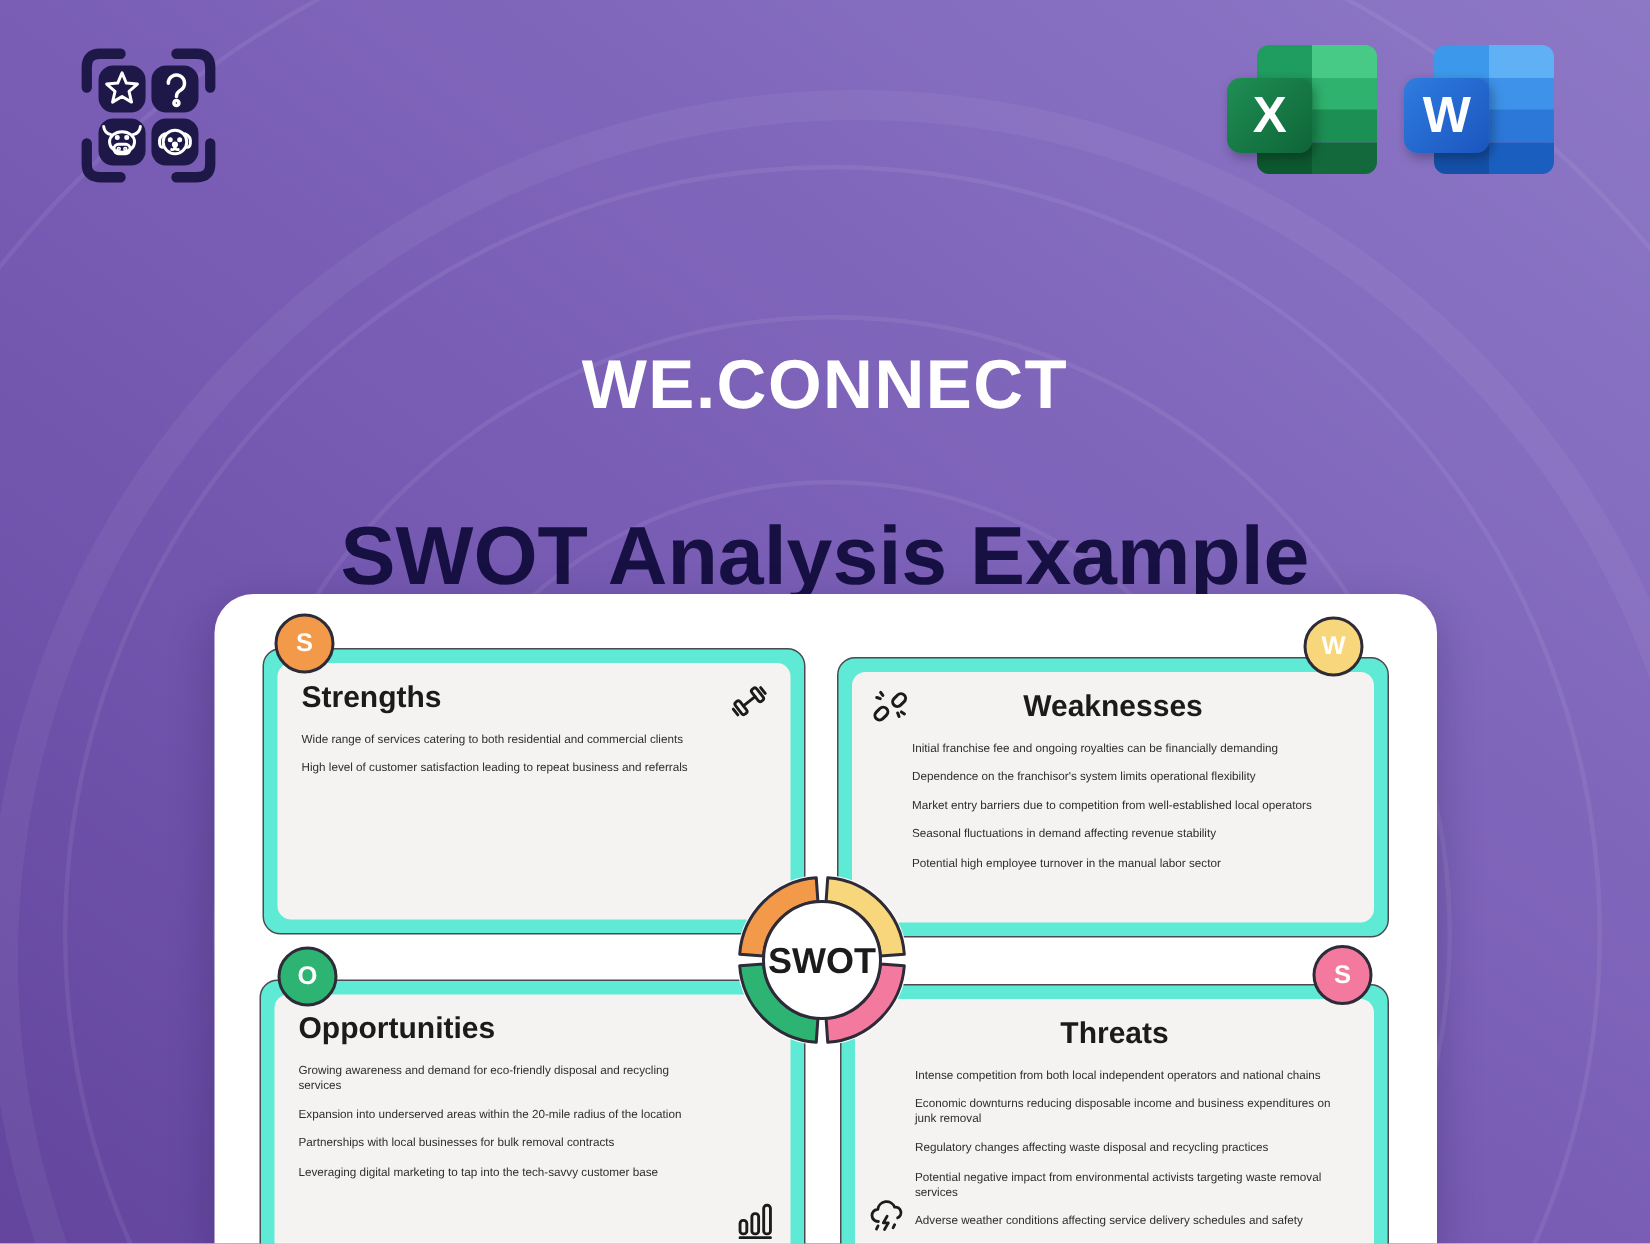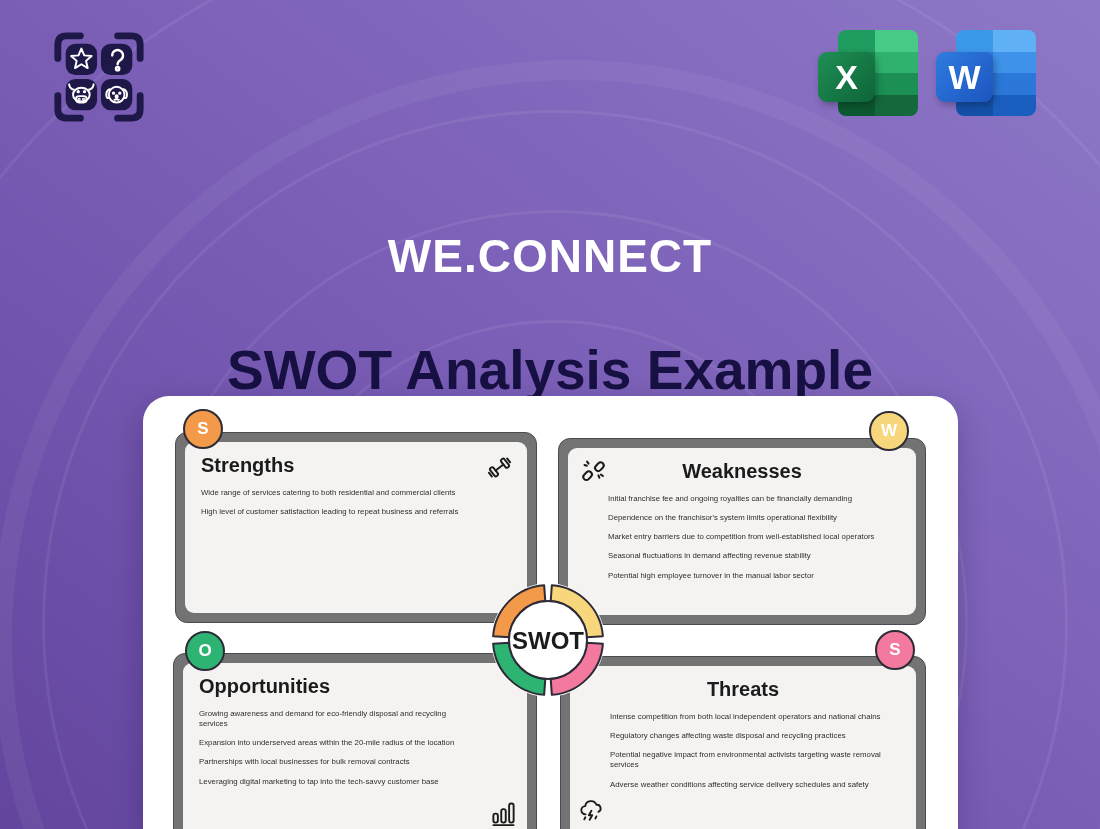--- a/index.html
+++ b/index.html
@@ -39,21 +39,21 @@
   
   .title1{position:absolute;top:206px;left:0;width:100%;text-align:center;
     color:#ffffff;font-size:46px;font-weight:bold;letter-spacing:1px;margin-top:23px;}
   .title2{position:absolute;top:304px;left:0;width:100%;text-align:center;
     color:#171042;font-size:55px;font-weight:800;margin-top:34px;}
 
   
   .card{position:absolute;left:143px;top:396px;width:815px;height:433px;background:#fff;
     border-radius:26px 26px 0 0;box-shadow:0 10px 30px rgba(20,10,50,0.25);}
 
-  .qbox{position:absolute;background:#737373;border:1.5px solid #4A4A52;border-radius:12px;box-sizing:border-box;}
+  .qbox{position:absolute;background:#5eead4;border:1.5px solid #4A4A52;border-radius:12px;box-sizing:border-box;}
   .qbox.strengths{left:32px;top:36px;width:362px;height:191px;}
   .qbox.weaknesses{left:415px;top:42px;width:368px;height:187px;}
   .qbox.opportunities{left:30px;top:257px;width:364px;height:252px;}
   .qbox.threats{left:417px;top:260px;width:366px;height:249px;}
 
   .qpanel{position:absolute;inset:9px;background:#F4F3F1;border-radius:9px;
     padding:12px 16px;box-sizing:border-box;}
   .qtitle{font-size:20px;font-weight:bold;color:#1B1B1B;margin:0 0 11px 0;}
   .qtitle.right{text-align:center;}
   .q-item{font-size:7.8px;line-height:1.3;color:#2E2E2E;margin:0 0 9px 0;}
@@ -227,20 +227,21 @@
             <path d="M6.5,14 a3.5,3.5 0 0 1 -0.3,-7 a5,5 0 0 1 9.6,-1.2 a3.2,3.2 0 0 1 1.7,6.1"></path>
             <path d="M11.5,11 l-2.2,3.8 h2.9 l-2.2,3.8"></path>
             <path d="M6.3,16.5 l-0.9,1.8"></path>
             <path d="M15.8,15.8 l-0.9,1.8"></path>
           </g>
         </svg>
       </div>
       <div class="qtitle right">Threats</div>
       <div class="q-list">
         <p class="q-item">Intense competition from both local independent operators and national chains</p>
+        <p class="q-item">Economic downturns reducing disposable income and business expenditures on junk removal</p>
         <p class="q-item">Regulatory changes affecting waste disposal and recycling practices</p>
         <p class="q-item">Potential negative impact from environmental activists targeting waste removal services</p>
         <p class="q-item">Adverse weather conditions affecting service delivery schedules and safety</p>
       </div>
     </div>
   </div>
 
   <div class="badge s">S</div>
   <div class="badge w">W</div>
   <div class="badge o">O</div>

